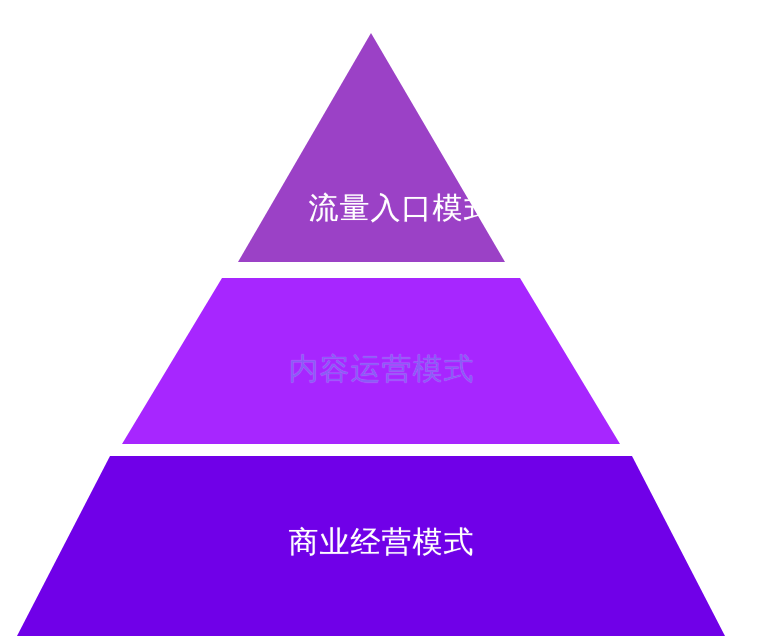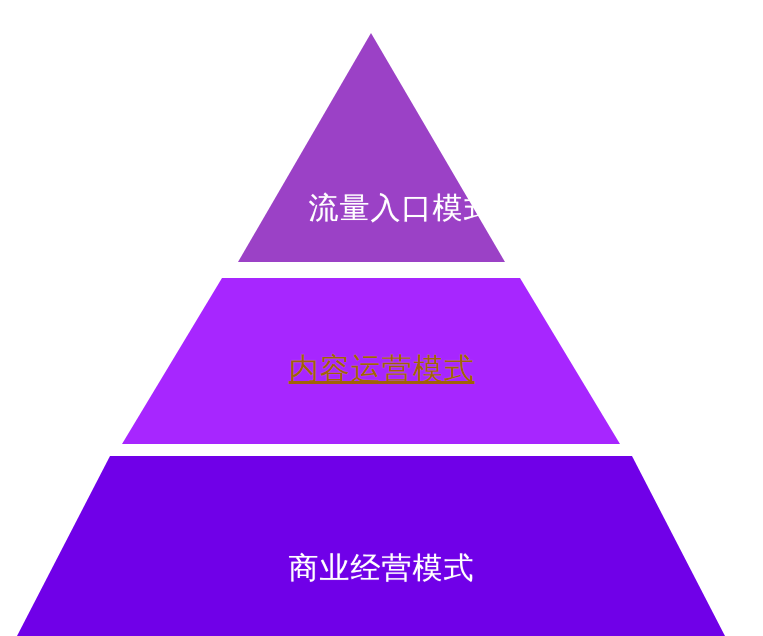--- a/index.html
+++ b/index.html
@@ -42,35 +42,35 @@
     font-weight: 400;
     line-height: 1;
     letter-spacing: 1px;
     white-space: nowrap;
     text-shadow: 0 0 1px rgba(255,255,255,0.45);
     pointer-events: none;
   }
 
   #tier-label-1 { top: 193px; margin-left: 20px; }
   #tier-label-2 { top: 354px; }
-  #tier-label-3 { top: 553px; }
+  #tier-label-3 { top: 527px; }
 </style>
 </head>
 <body>
 
 <div id="diagram-root" style="background: rgb(255, 255, 255);">
 
   <svg id="pyramid-svg" viewBox="0 0 763 636" preserveAspectRatio="none">
 
     <polygon id="tier-shape-1" points="371,33 505,262 238,262" fill="#9b41c6"></polygon>
 
     <polygon id="tier-shape-2" points="222,278 520,278 620,444 122,444" fill="#a726ff"></polygon>
 
     <polygon id="tier-shape-3" points="110,456 632,456 725,636 17,636" fill="#7000e8"></polygon>
   </svg>
 
   <div class="tier-label" id="tier-label-1" style="color: rgb(255, 255, 255);">流量入口模式</div>
 
-  <div class="tier-label" id="tier-label-2" style="color: #a16207; text-decoration: underline;">内容运营模式</div>
+  <div class="tier-label" id="tier-label-2" style="color: #8b5cf6;">内容运营模式</div>
 
   <div class="tier-label" id="tier-label-3" style="color: rgb(255, 255, 255);">商业经营模式</div>
 
 </div>
 
 </body></html>

